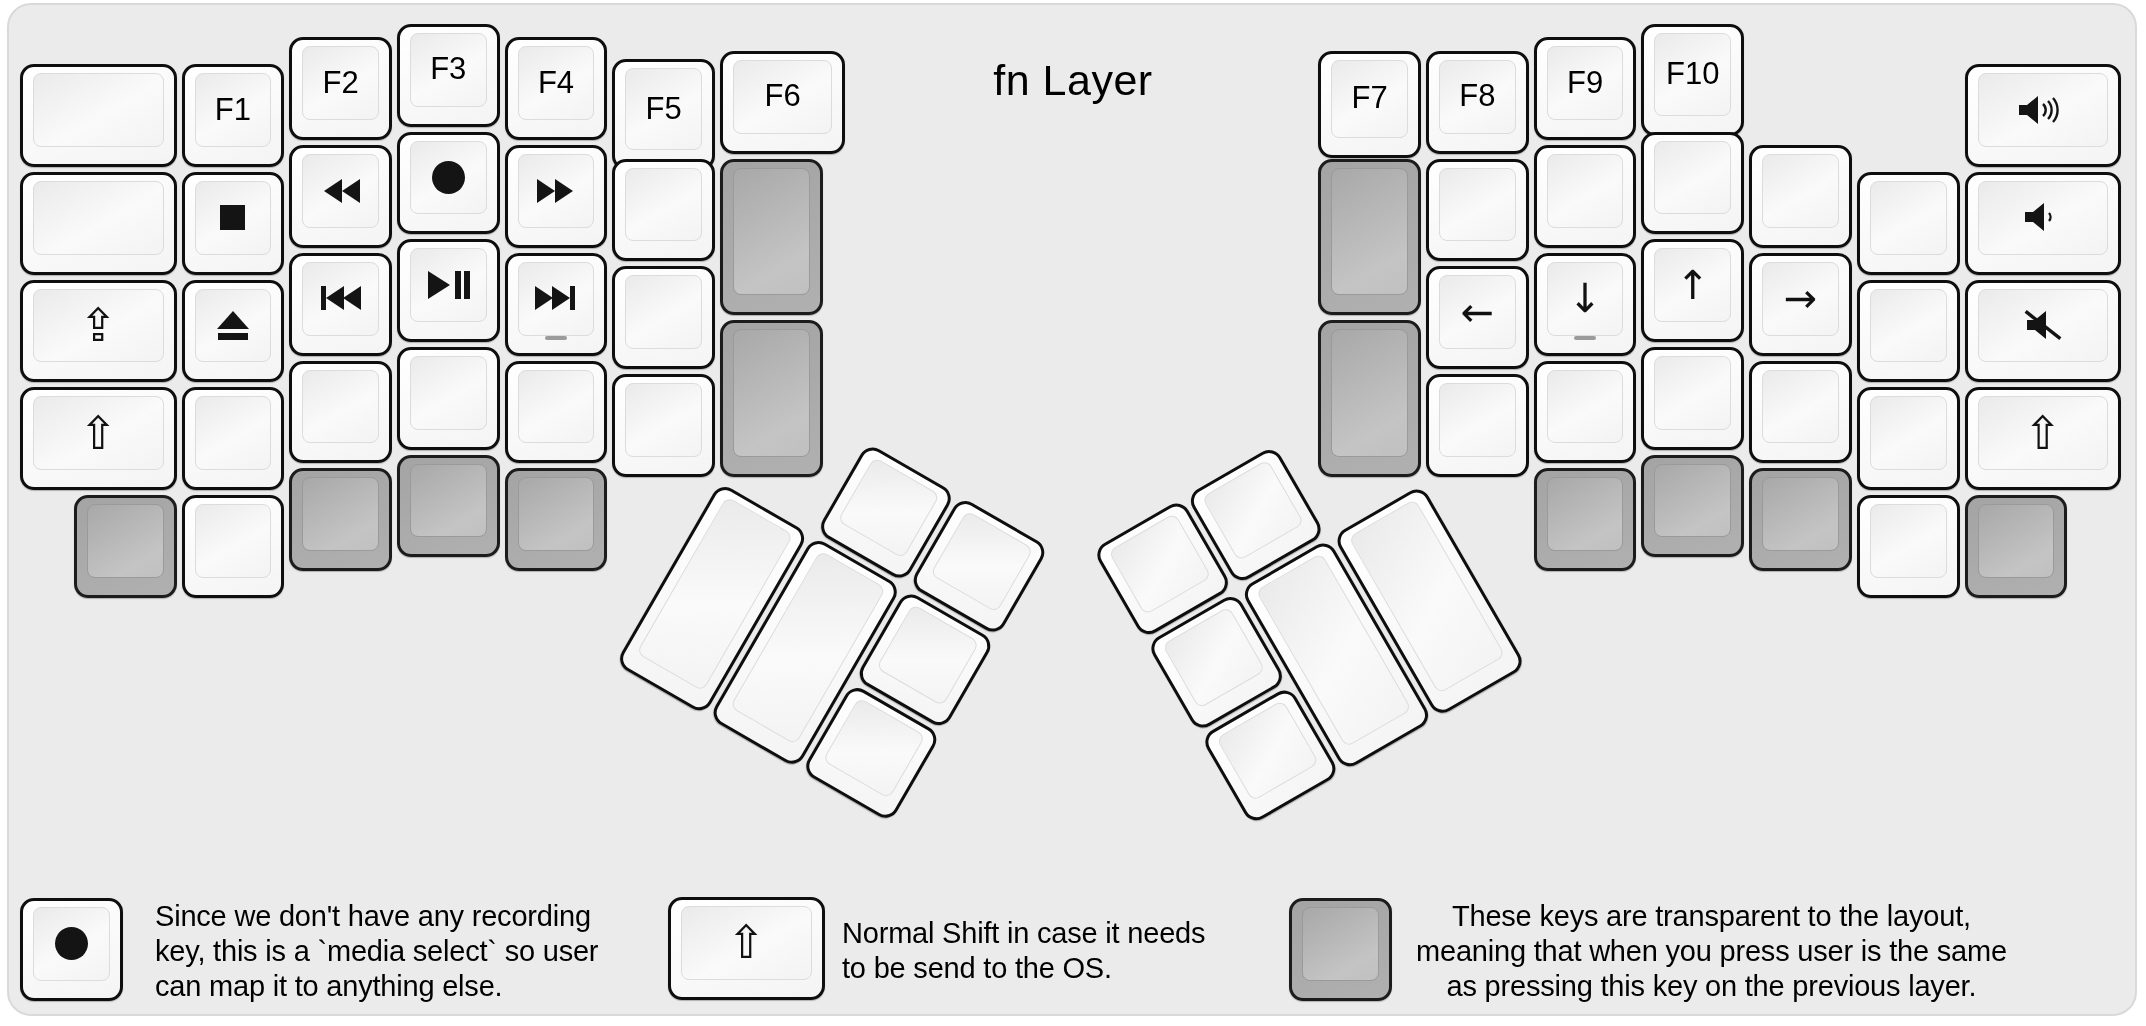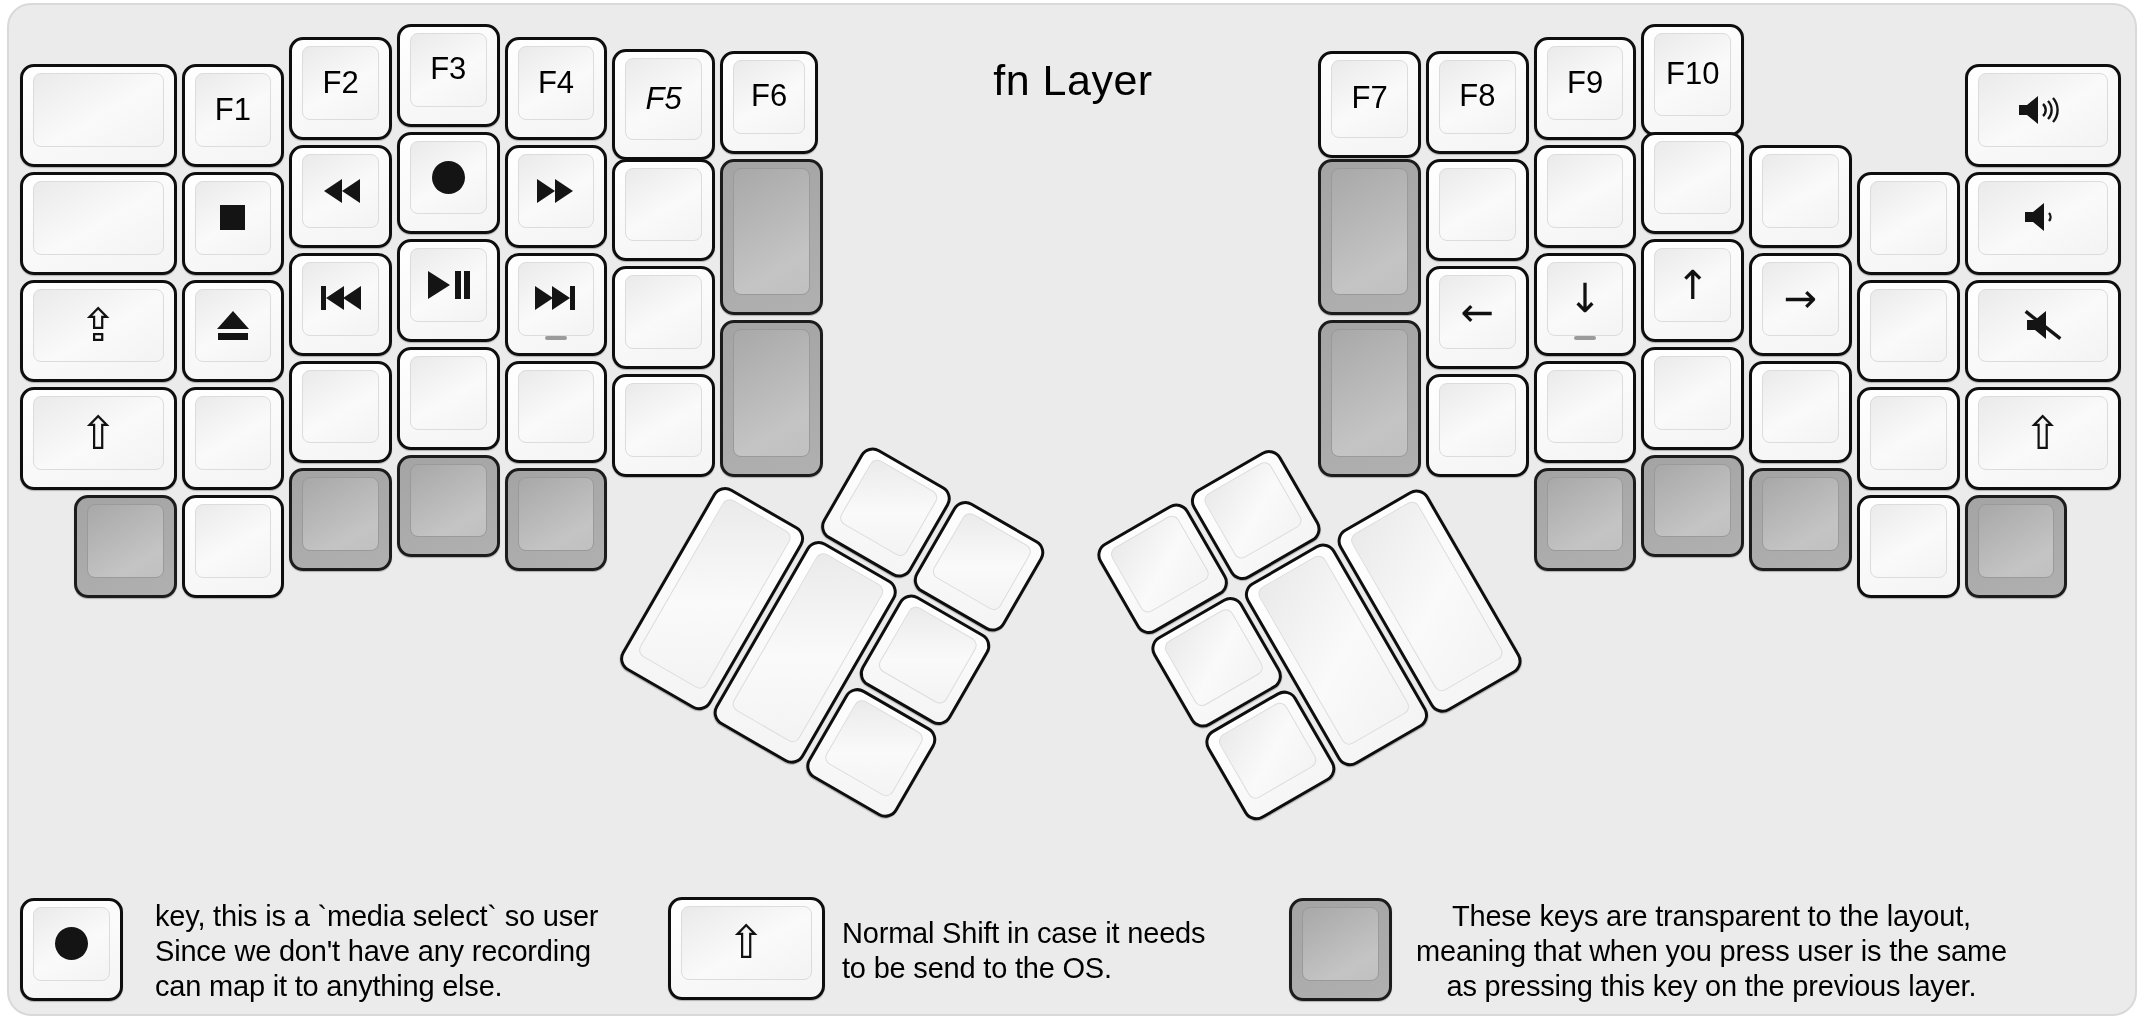--- a/index.html
+++ b/index.html
@@ -187,39 +187,39 @@
           <polygon points="18,2 36,14 18,26" fill="#141414"></polygon>
           <rect x="36" y="2" width="5" height="24" fill="#141414"></rect>
         </svg>
       </div>
       <div class="homing"></div>
     </div>
     <div class="key w" style="left: 504.65px; top: 360.562px; width: 102.7px; height: 102.7px;">
       <div class="face"></div>
       <div class="cap"></div>
     </div>
-    <div class="key w" style="left: 612.35px; top: 49px; width: 102.7px; height: 111px; font-style: italic;">
+    <div class="key w" style="left: 612.35px; top: 59px; width: 102.7px; height: 111px;">
       <div class="face"></div>
       <div class="cap">
         <span class="label">F5</span>
       </div>
     </div>
     <div class="key w" style="left: 612.35px; top: 158.625px; width: 102.7px; height: 102.7px;">
       <div class="face"></div>
       <div class="cap"></div>
     </div>
     <div class="key w" style="left: 612.35px; top: 266.325px; width: 102.7px; height: 102.7px;">
       <div class="face"></div>
       <div class="cap"></div>
     </div>
     <div class="key w" style="left: 612.35px; top: 374.025px; width: 102.7px; height: 102.7px;">
       <div class="face"></div>
       <div class="cap"></div>
     </div>
-    <div class="key w" style="left: 720.05px; top: 50.925px; width: 98px; height: 102.7px;">
+    <div class="key w" style="left: 720.05px; top: 50.925px; width: 125px; height: 102.7px;">
       <div class="face"></div>
       <div class="cap">
         <span class="label">F6</span>
       </div>
     </div>
     <div class="key g" style="left: 720.05px; top: 158.625px; width: 102.7px; height: 156.55px;">
       <div class="face"></div>
       <div class="cap"></div>
     </div>
     <div class="key g" style="left: 720.05px; top: 320.175px; width: 102.7px; height: 156.55px;">
@@ -458,22 +458,22 @@
 <div id="legend">
     <div class="key w" style="left: 20px; top: 898px; width: 102.7px; height: 102.7px;">
       <div class="face"></div>
       <div class="cap">
         <svg width="37" height="37" viewBox="0 0 37 37">
           <circle cx="18.5" cy="18.5" r="16.5" fill="#141414"></circle>
         </svg>
       </div>
     </div>
     <div class="legend-text" style="left: 155px; top: 899px;">
+      <div>Since we don't have any recording</div>
       <div>key, this is a `media select` so user</div>
-      <div>Since we don't have any recording</div>
       <div>can map it to anything else.</div>
     </div>
     <div class="key w" style="left: 668px; top: 897px; width: 156.55px; height: 102.7px;">
       <div class="face"></div>
       <div class="cap">
         <span class="glyph big">⇧</span>
       </div>
     </div>
     <div class="legend-text" style="left: 842px; top: 916px;">
       <div>Normal Shift in case it needs</div>

